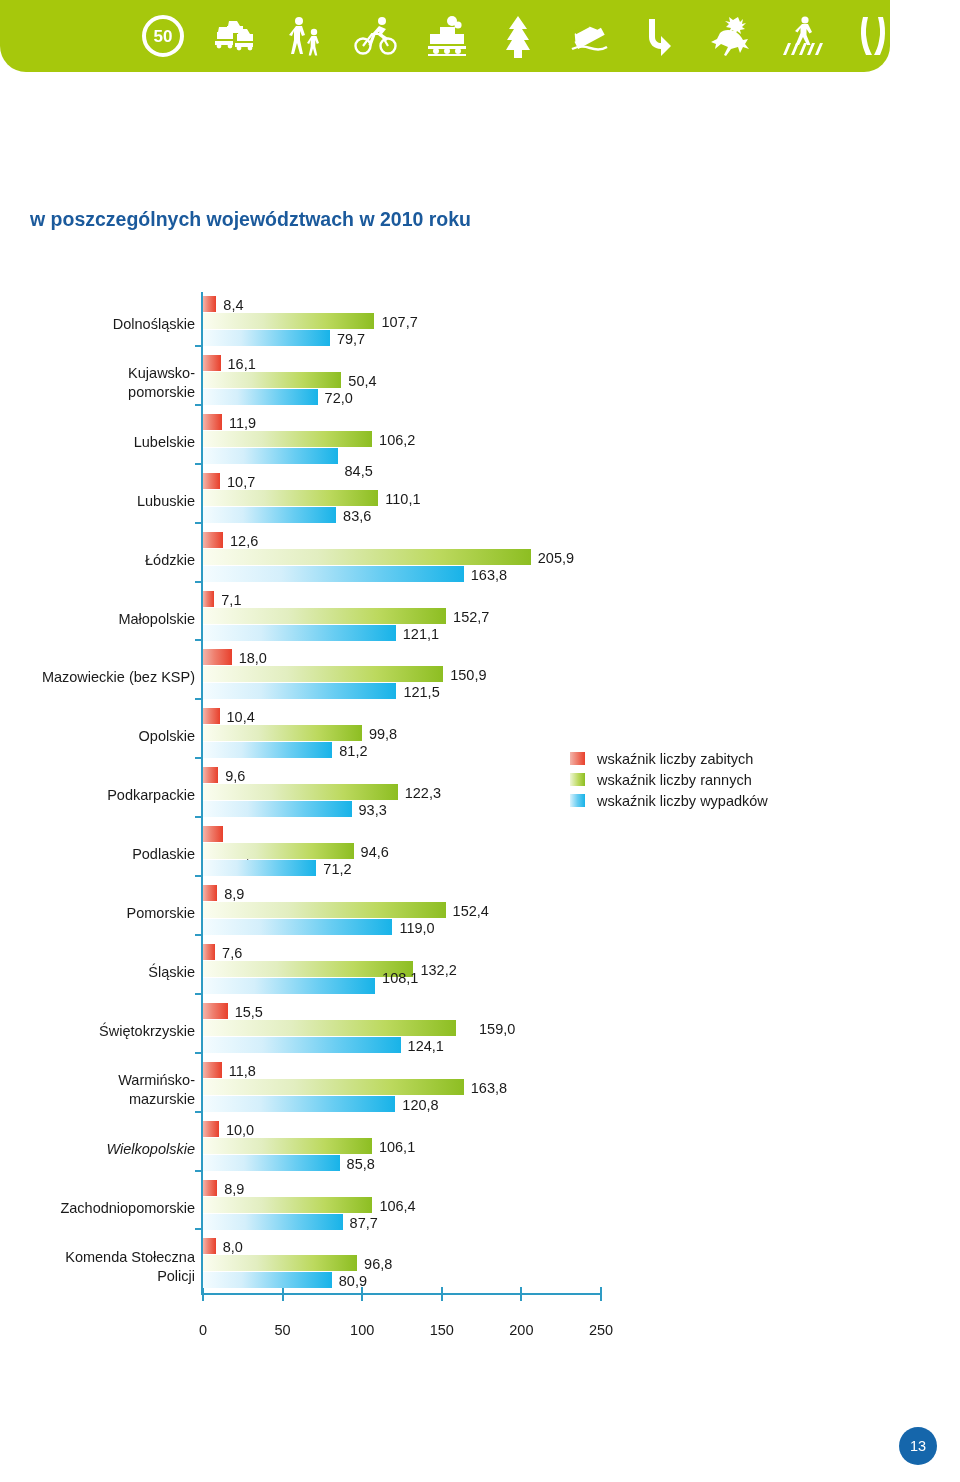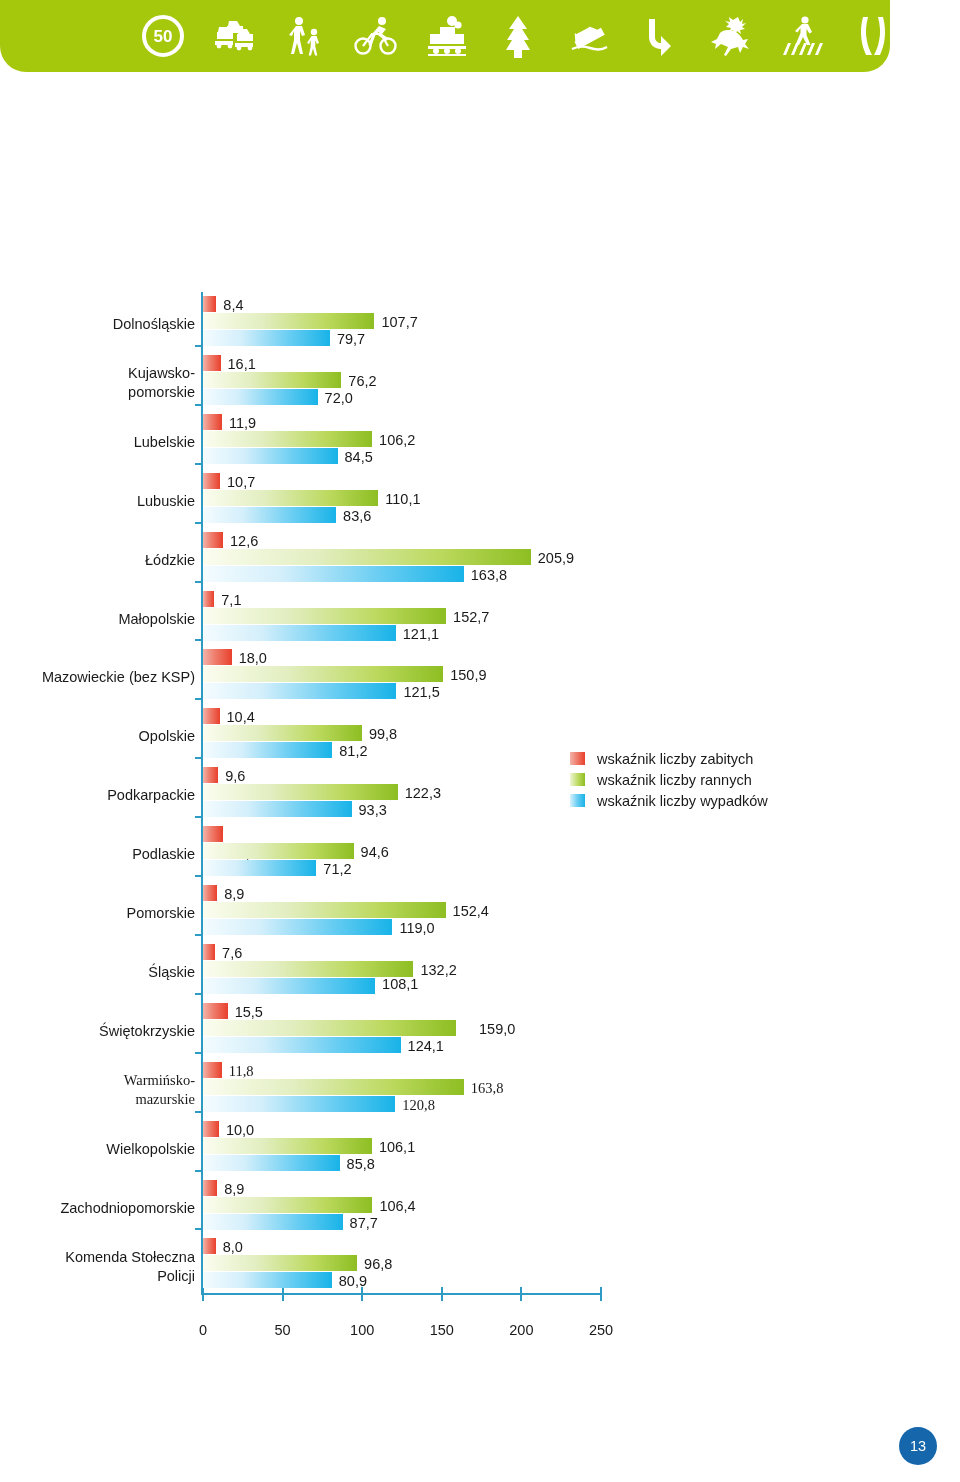--- a/index.html
+++ b/index.html
@@ -188,20 +188,21 @@
       <svg viewBox="0 0 46 46">
           <path d="M13 4h5c-2 8-3 16-1 24 1 6 3 10 5 14h-6c-2-5-4-10-4.6-16C10.5 19 11 11 13 4z"></path>
           <path d="M33 4h-5c2 8 3 16 1 24-1 6-3 10-5 14h6c2-5 4-10 4.6-16C35.5 19 35 11 33 4z"></path>
         </svg>
     </span>
 
   </div>
 </div>
 
 <div id="page-title">
+  <span class="l2">w poszczególnych województwach w 2010 roku</span>
 </div>
 
 <div id="chart">
   <div id="plot-area">
     <div id="y-axis-line"></div>
     <div id="x-axis-line"></div>
     <div id="x-ticks">
         <div class="x-tick" style="left: 202px;"></div>
         <div class="x-tick" style="left: 281.6px;"></div>
         <div class="x-tick" style="left: 361.2px;"></div>
@@ -243,36 +244,36 @@
         </div>
         <div class="row" style="top: 62.9px; height: 58.9px;">
           <div class="row-label" style="top: 9.5px;">
             <div>Kujawsko-</div>
             <div>pomorskie</div>
           </div>
           <div class="bars">
             <div class="bar killed" style="top: 0px; width: 17.512px;"></div>
             <div class="vlabel" style="left: 24.512px; top: 1px;">16,1</div>
             <div class="bar injured" style="top: 17px; width: 138.345px;"></div>
-            <div class="vlabel" style="left: 145.345px; top: 18px;">76,2</div>
+            <div class="vlabel" style="left: 145.345px; top: 18px;">50,4</div>
             <div class="bar accidents" style="top: 34px; width: 114.624px;"></div>
             <div class="vlabel" style="left: 121.624px; top: 35px;">72,0</div>
           </div>
         </div>
         <div class="row" style="top: 121.8px; height: 58.9px;">
           <div class="row-label" style="top: 19px;">
             <div>Lubelskie</div>
           </div>
           <div class="bars">
             <div class="bar killed" style="top: 0px; width: 18.9448px;"></div>
             <div class="vlabel" style="left: 25.9448px; top: 1px;">11,9</div>
             <div class="bar injured" style="top: 17px; width: 169.07px;"></div>
             <div class="vlabel" style="left: 176.07px; top: 18px;">106,2</div>
             <div class="bar accidents" style="top: 34px; width: 134.524px;"></div>
-            <div class="vlabel" style="left: 141.524px; top: 35px;">84,5</div>
+            <div class="vlabel" style="left: 141.524px; top: 49px;">84,5</div>
           </div>
         </div>
         <div class="row" style="top: 180.7px; height: 58.9px;">
           <div class="row-label" style="top: 19px;">
             <div>Lubuskie</div>
           </div>
           <div class="bars">
             <div class="bar killed" style="top: 0px; width: 17.0344px;"></div>
             <div class="vlabel" style="left: 24.0344px; top: 1px;">10,7</div>
             <div class="bar injured" style="top: 17px; width: 175.279px;"></div>
@@ -375,52 +376,52 @@
         <div class="row" style="top: 651.9px; height: 58.9px;">
           <div class="row-label" style="top: 19px;">
             <div>Śląskie</div>
           </div>
           <div class="bars">
             <div class="bar killed" style="top: 0px; width: 12.0992px;"></div>
             <div class="vlabel" style="left: 19.0992px; top: 1px;">7,6</div>
             <div class="bar injured" style="top: 17px; width: 210.462px;"></div>
             <div class="vlabel" style="left: 217.462px; top: 18px;">132,2</div>
             <div class="bar accidents" style="top: 34px; width: 172.095px;"></div>
-            <div class="vlabel" style="left: 179.095px; top: 32px;">108,1</div>
+            <div class="vlabel" style="left: 179.095px; top: 26px;">108,1</div>
           </div>
         </div>
         <div class="row" style="top: 710.8px; height: 58.9px;">
           <div class="row-label" style="top: 19px;">
             <div>Świętokrzyskie</div>
           </div>
           <div class="bars">
             <div class="bar killed" style="top: 0px; width: 24.676px;"></div>
             <div class="vlabel" style="left: 31.676px; top: 1px;">15,5</div>
             <div class="bar injured" style="top: 17px; width: 253.128px;"></div>
             <div class="vlabel" style="left: 276px; top: 18px;">159,0</div>
             <div class="bar accidents" style="top: 34px; width: 197.567px;"></div>
             <div class="vlabel" style="left: 204.567px; top: 35px;">124,1</div>
           </div>
         </div>
-        <div class="row" style="top: 769.7px; height: 58.9px; font-family: Liberation Serif, serif;">
+        <div class="row" style="top: 769.7px; height: 58.9px;">
           <div class="row-label" style="top: 9.5px;">
             <div>Warmińsko-</div>
             <div>mazurskie</div>
           </div>
           <div class="bars">
             <div class="bar killed" style="top: 0px; width: 18.7856px;"></div>
             <div class="vlabel" style="left: 25.7856px; top: 1px;">11,8</div>
             <div class="bar injured" style="top: 17px; width: 260.77px;"></div>
             <div class="vlabel" style="left: 267.77px; top: 18px;">163,8</div>
             <div class="bar accidents" style="top: 34px; width: 192.314px;"></div>
             <div class="vlabel" style="left: 199.314px; top: 35px;">120,8</div>
           </div>
         </div>
         <div class="row" style="top: 828.6px; height: 58.9px;">
-          <div class="row-label" style="top: 19px;">
+          <div class="row-label" style="top: 19px; font-style: italic;">
             <div>Wielkopolskie</div>
           </div>
           <div class="bars">
             <div class="bar killed" style="top: 0px; width: 15.92px;"></div>
             <div class="vlabel" style="left: 22.92px; top: 1px;">10,0</div>
             <div class="bar injured" style="top: 17px; width: 168.911px;"></div>
             <div class="vlabel" style="left: 175.911px; top: 18px;">106,1</div>
             <div class="bar accidents" style="top: 34px; width: 136.594px;"></div>
             <div class="vlabel" style="left: 143.594px; top: 35px;">85,8</div>
           </div>

